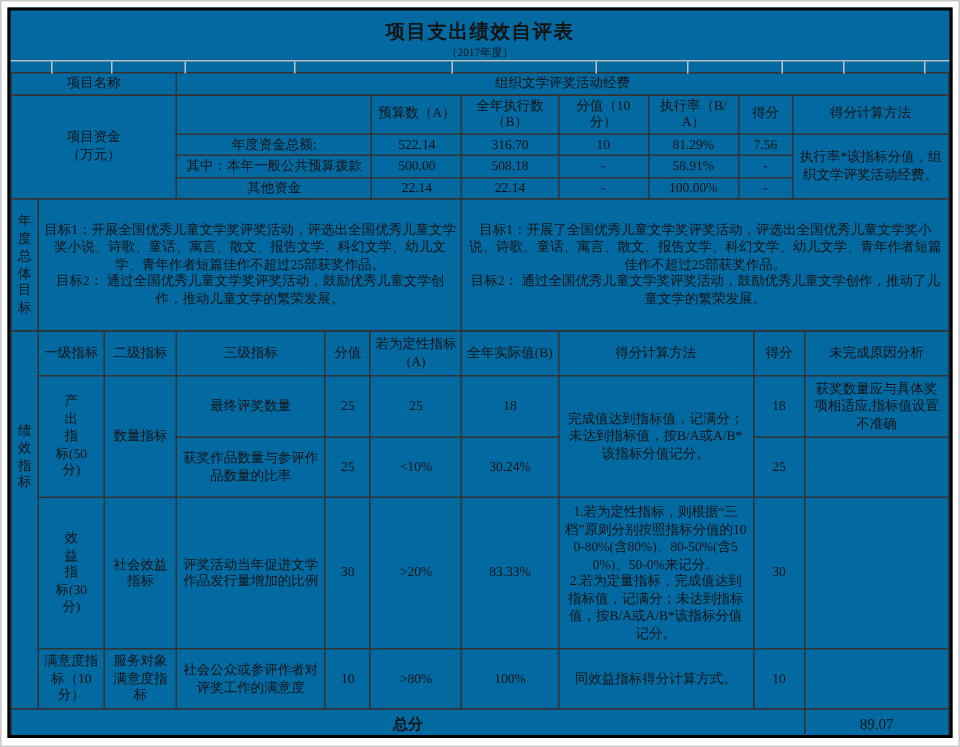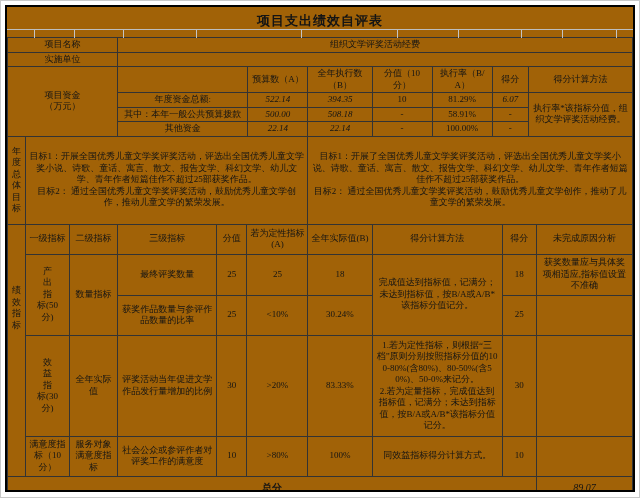--- a/index.html
+++ b/index.html
@@ -3,37 +3,37 @@
 <meta charset="utf-8">
 <style>
   html,body{margin:0;padding:0;background:#fff;}
   .page{
     width:640px;height:498px;box-sizing:border-box;background:#fff;
     border:1px solid #c9c9c9;position:relative;
     font-family:"Liberation Serif","DejaVu Serif",serif;color:#141414;
   }
   .sheet{
     position:absolute;left:4px;top:4px;right:4px;bottom:5px;
-    border:2px solid #000;box-sizing:border-box;overflow:hidden;background:#a16207;
+    border:2px solid #000;box-sizing:border-box;overflow:hidden;background:#0369a1;
   }
   .title-block{text-align:center;}
   .title{font-size:13px;font-weight:bold;padding-top:5px;line-height:17px;letter-spacing:1px;}
   .subtitle{font-size:7.5px;line-height:11px;}
   .spacer{height:8px;border-top:1px solid #bdbdbd;display:flex;}
   .spacer span{display:block;height:100%;border-right:1px solid #c4c4c4;}
   table.t{border-collapse:collapse;table-layout:fixed;width:100%;}
   table.t + table.t, .spacer + table.t{margin-top:-1px;}
   table.t{margin-top:0;}
   .t td{
     border:1px solid #333;font-size:9px;line-height:11.5px;
     padding:1px 3px;text-align:center;vertical-align:middle;
     overflow:hidden;box-sizing:border-box;word-break:break-all;
   }
   .tl{text-align:left;}
-  .tr{text-align:right;padding-right:4px;font-style:italic;}
+  .tr{text-align:right;padding-right:4px;}
   .top{vertical-align:top;}
   .ml{white-space:pre-line;}
   .clip{white-space:nowrap;overflow:hidden;margin-left:36px;}
   .vlabel{white-space:pre-line;line-height:13px;padding:0;}
   .nudge > span{display:inline-block;transform:translateY(-42px);}
   .goals-text{font-size:9px;line-height:13.2px;text-align:left;padding:3px 5px;font-family:Liberation Serif, serif;}
   .method{text-align:left;line-height:11.3px;}
   .bold{font-weight:bold;}
   .t-proj tr{height:14px;}
   .t-fund tr{height:13px;} .t-fund tr.hdr{height:16px;}
@@ -45,20 +45,21 @@
   .t-total td{font-size:10px;}
 </style>
 </head>
 <body>
 
 <div class="page">
   <div class="sheet">
 
     <div class="title-block">
       <div class="title">项目支出绩效自评表</div>
+      <div class="subtitle">（2017年度）</div>
     </div>
 
     <div class="spacer">
       <span style="width:27px"></span>
       <span style="width:39px"></span>
       <span style="width:48px"></span>
       <span style="width:72px"></span>
       <span style="width:104px"></span>
       <span style="width:95px"></span>
       <span style="width:60px"></span>
@@ -70,24 +71,20 @@
     <table class="t t-proj">
       <colgroup>
           <col style="width:110px">
           <col style="width:514px">
         </colgroup>
       <tbody>
           <tr>
         <td>项目名称</td>
         <td class="tl">组织文学评奖活动经费</td>
       </tr>
-      <tr>
-        <td>实施单位</td>
-        <td class="tl"></td>
-      </tr>
     </tbody>
       </table>
 
     <table class="t t-fund">
       <colgroup>
         <col style="width:110px">
           <col style="width:130px">
           <col style="width:60px">
           <col style="width:64px">
         <col style="width:60px">
@@ -103,24 +100,24 @@
         <td>预算数（A）</td>
         <td>全年执行数（B）</td>
         <td>分值（10分）</td>
         <td>执行率（B/A）</td>
         <td>得分</td>
         <td>得分计算方法</td>
       </tr>
       <tr>
         <td>年度资金总额:</td>
         <td class="tr">522.14</td>
-        <td class="tr">394.35</td>
+        <td class="tr">316.70</td>
         <td>10</td>
         <td>81.29%</td>
-        <td class="tr">6.07</td>
+        <td class="tr">7.56</td>
         <td rowspan="3" class="method">执行率*该指标分值，组织文学评奖活动经费。</td>
       </tr>
       <tr>
         <td class="tl clip">其中：本年一般公共预算拨款</td>
         <td class="tr">500.00</td>
         <td class="tr">508.18</td>
         <td>-</td>
         <td>58.91%</td>
         <td>-</td>
       </tr>
@@ -208,21 +205,21 @@
         <td>30.24%</td>
         <td>25</td>
         <td class="method"></td>
       </tr>
       <tr class="r3">
         <td class="ml">效
 益
 指
 标(30
 分)</td>
-        <td class="ml">全年实际值</td>
+        <td class="ml">社会效益指标</td>
         <td class="tl">评奖活动当年促进文学作品发行量增加的比例</td>
         <td>30</td>
         <td>&gt;20%</td>
         <td>83.33%</td>
         <td class="method ml">1.若为定性指标，则根据“三档”原则分别按照指标分值的100-80%(含80%)、80-50%(含50%)、50-0%来记分。
 2.若为定量指标，完成值达到指标值，记满分；未达到指标值，按B/A或A/B*该指标分值记分。</td>
         <td>30</td>
         <td class="method"></td>
       </tr>
       <tr class="r4">

